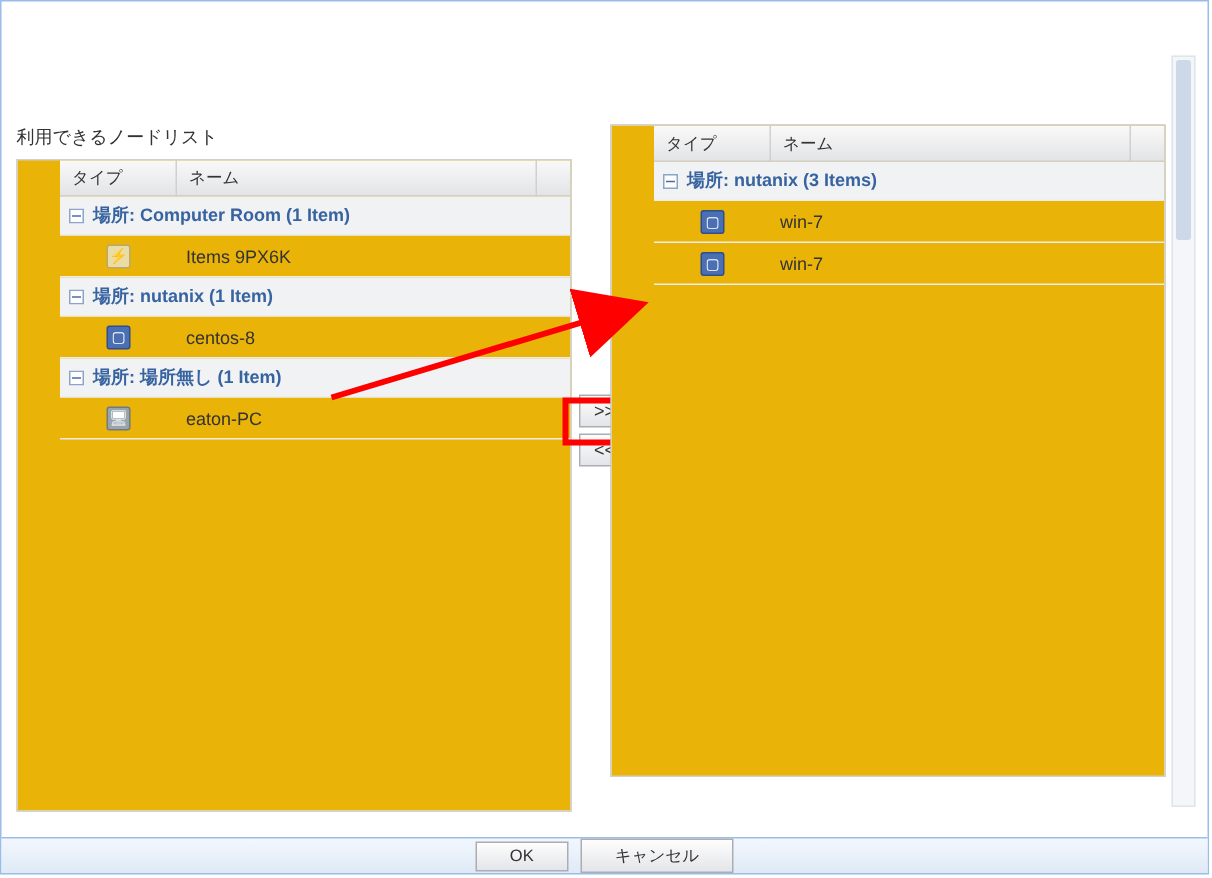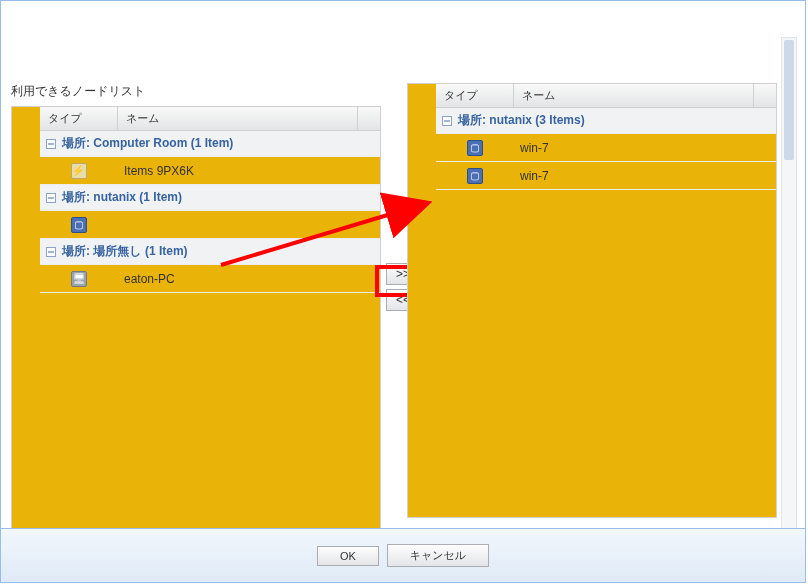--- a/index.html
+++ b/index.html
@@ -22,21 +22,21 @@
 .group-row { height: 26px; background: #f1f2f4; display: flex; align-items: center; padding-left: 6px; color: #3764a0; font-weight: bold; border-bottom: 1px solid #ededed; }
 .toggle-icon { width: 10px; height: 10px; margin-right: 6px; display: inline-flex; align-items: center; justify-content: center; }
 .data-row { height: 28px; display: flex; align-items: center; border-bottom: 1px solid #ededed; }
 .dc1 { width: 78px; display: flex; justify-content: center; }
 .dc2 { flex: 1; color: #333; padding-left: 6px; }
 .icon-box { width: 16px; height: 16px; border-radius: 2px; display: inline-flex; align-items: center; justify-content: center; font-size: 10px; color: #fff; }
 .mid-buttons { position: absolute; left: 385px; top: 190px; width: 40px; }
 .mv-btn { width: 34px; height: 22px; margin: 4px 0; border: 1px solid #abadb3; background: linear-gradient(#fdfdfd,#e4e5e9); color: #333; font-size: 12px; cursor: pointer; display: flex; align-items: center; justify-content: center; }
 .highlight-box { position: absolute; border: 4px solid #ff0000; }
 .hl-add { left: 374px; top: 196px; width: 48px; height: 32px; pointer-events: none; }
-.footer { position: absolute; bottom: 0; left: 0; right: 0; height: 54px; background: linear-gradient(#f2f7fd,#dfeaf6); border-top: 1px solid #99bce8; display: flex; align-items: center; justify-content: center; gap: 8px; }
+.footer { position: absolute; bottom: 0; left: 0; right: 0; height: 24px; background: linear-gradient(#f2f7fd,#dfeaf6); border-top: 1px solid #99bce8; display: flex; align-items: center; justify-content: center; gap: 8px; }
 .foot-btn { padding: 3px 22px; border: 1px solid #abadb3; background: linear-gradient(#fdfdfd,#e4e5e9); font-size: 11px; color: #333; cursor: pointer; }
 .vscroll { position: absolute; right: 8px; top: 36px; bottom: 44px; width: 16px; background: #f4f6f8; border: 1px solid #dce4ec; }
 .vscroll-thumb { position: absolute; left: 2px; right: 2px; top: 2px; height: 120px; background: #cdd9e8; border-radius: 2px; }
 svg.arrow { position: absolute; pointer-events: none; }
 </style>
 </head>
 <body>
 
 <div class="dialog">
 
@@ -72,20 +72,21 @@
                   <rect x="0.5" y="0.5" width="9" height="9" fill="#fdfdfd" stroke="#8ca5c6"></rect>
                   <line x1="2" y1="5" x2="8" y2="5" stroke="#4a6da3"></line>
                 </svg>
               </span>
               <span>場所: nutanix (1 Item)</span>
             </div>
             <div class="data-row">
               <div class="dc1">
                 <span class="icon-box" style="background:#4b6fb3;border:1px solid #2e4e8c;">▢</span>
               </div>
+              <div class="dc2">centos-8</div>
             </div>
             <div class="group-row">
               <span class="toggle-icon">
                 <svg width="10" height="10">
                   <rect x="0.5" y="0.5" width="9" height="9" fill="#fdfdfd" stroke="#8ca5c6"></rect>
                   <line x1="2" y1="5" x2="8" y2="5" stroke="#4a6da3"></line>
                 </svg>
               </span>
               <span>場所: 場所無し (1 Item)</span>
             </div>

